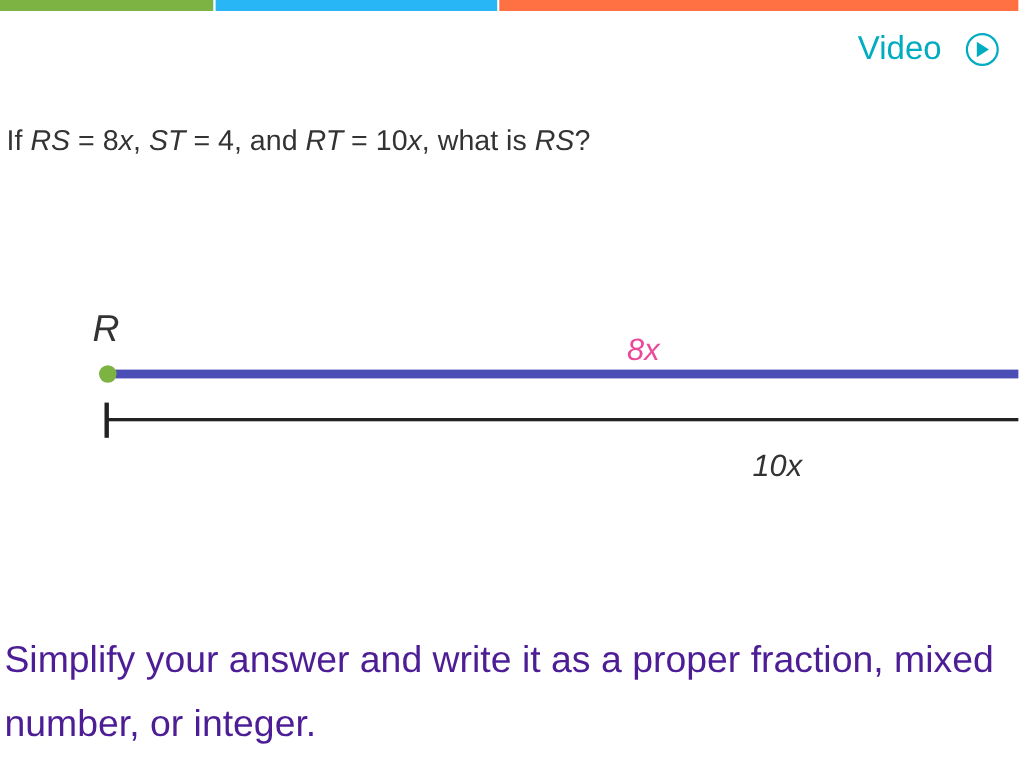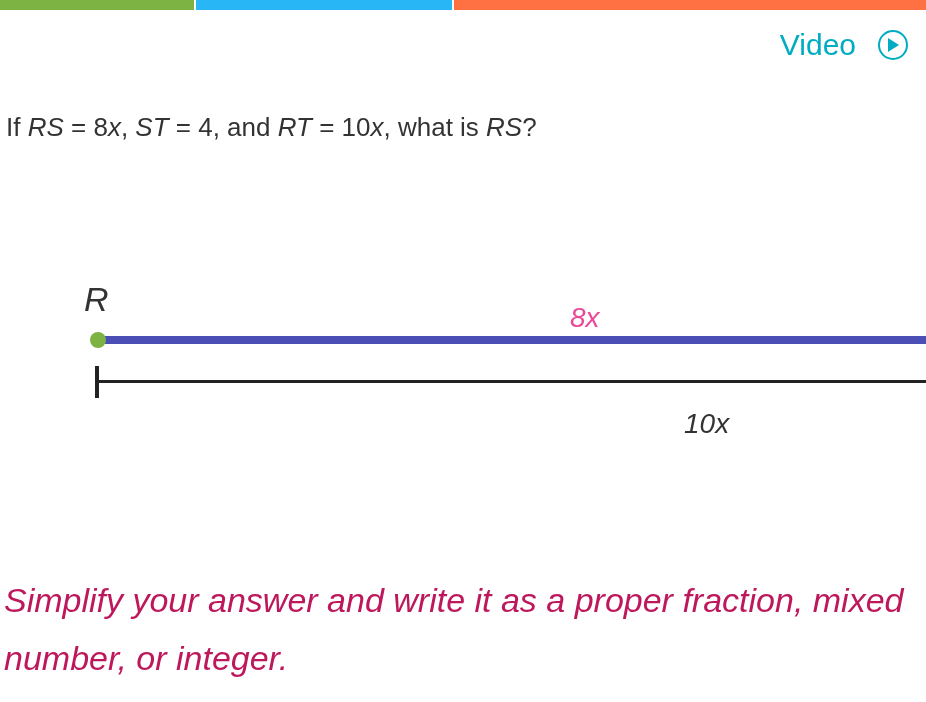--- a/index.html
+++ b/index.html
@@ -120,22 +120,21 @@
     height: 32px;
     background: #222;
   }
 
   .instruction {
     position: absolute;
     top: 572px;
     left: 4px;
     right: 10px;
     font-size: 34px;
-    font-style: italic;
-    color: #be185d;
+    color: #4c1d95;
     line-height: 1.7;
     font-family: Verdana, Geneva, sans-serif;
   }
 </style>
 </head>
 <body>
 
 <div class="top-bars">
   <div class="bar-green"></div>
   <div class="bar-blue"></div>

